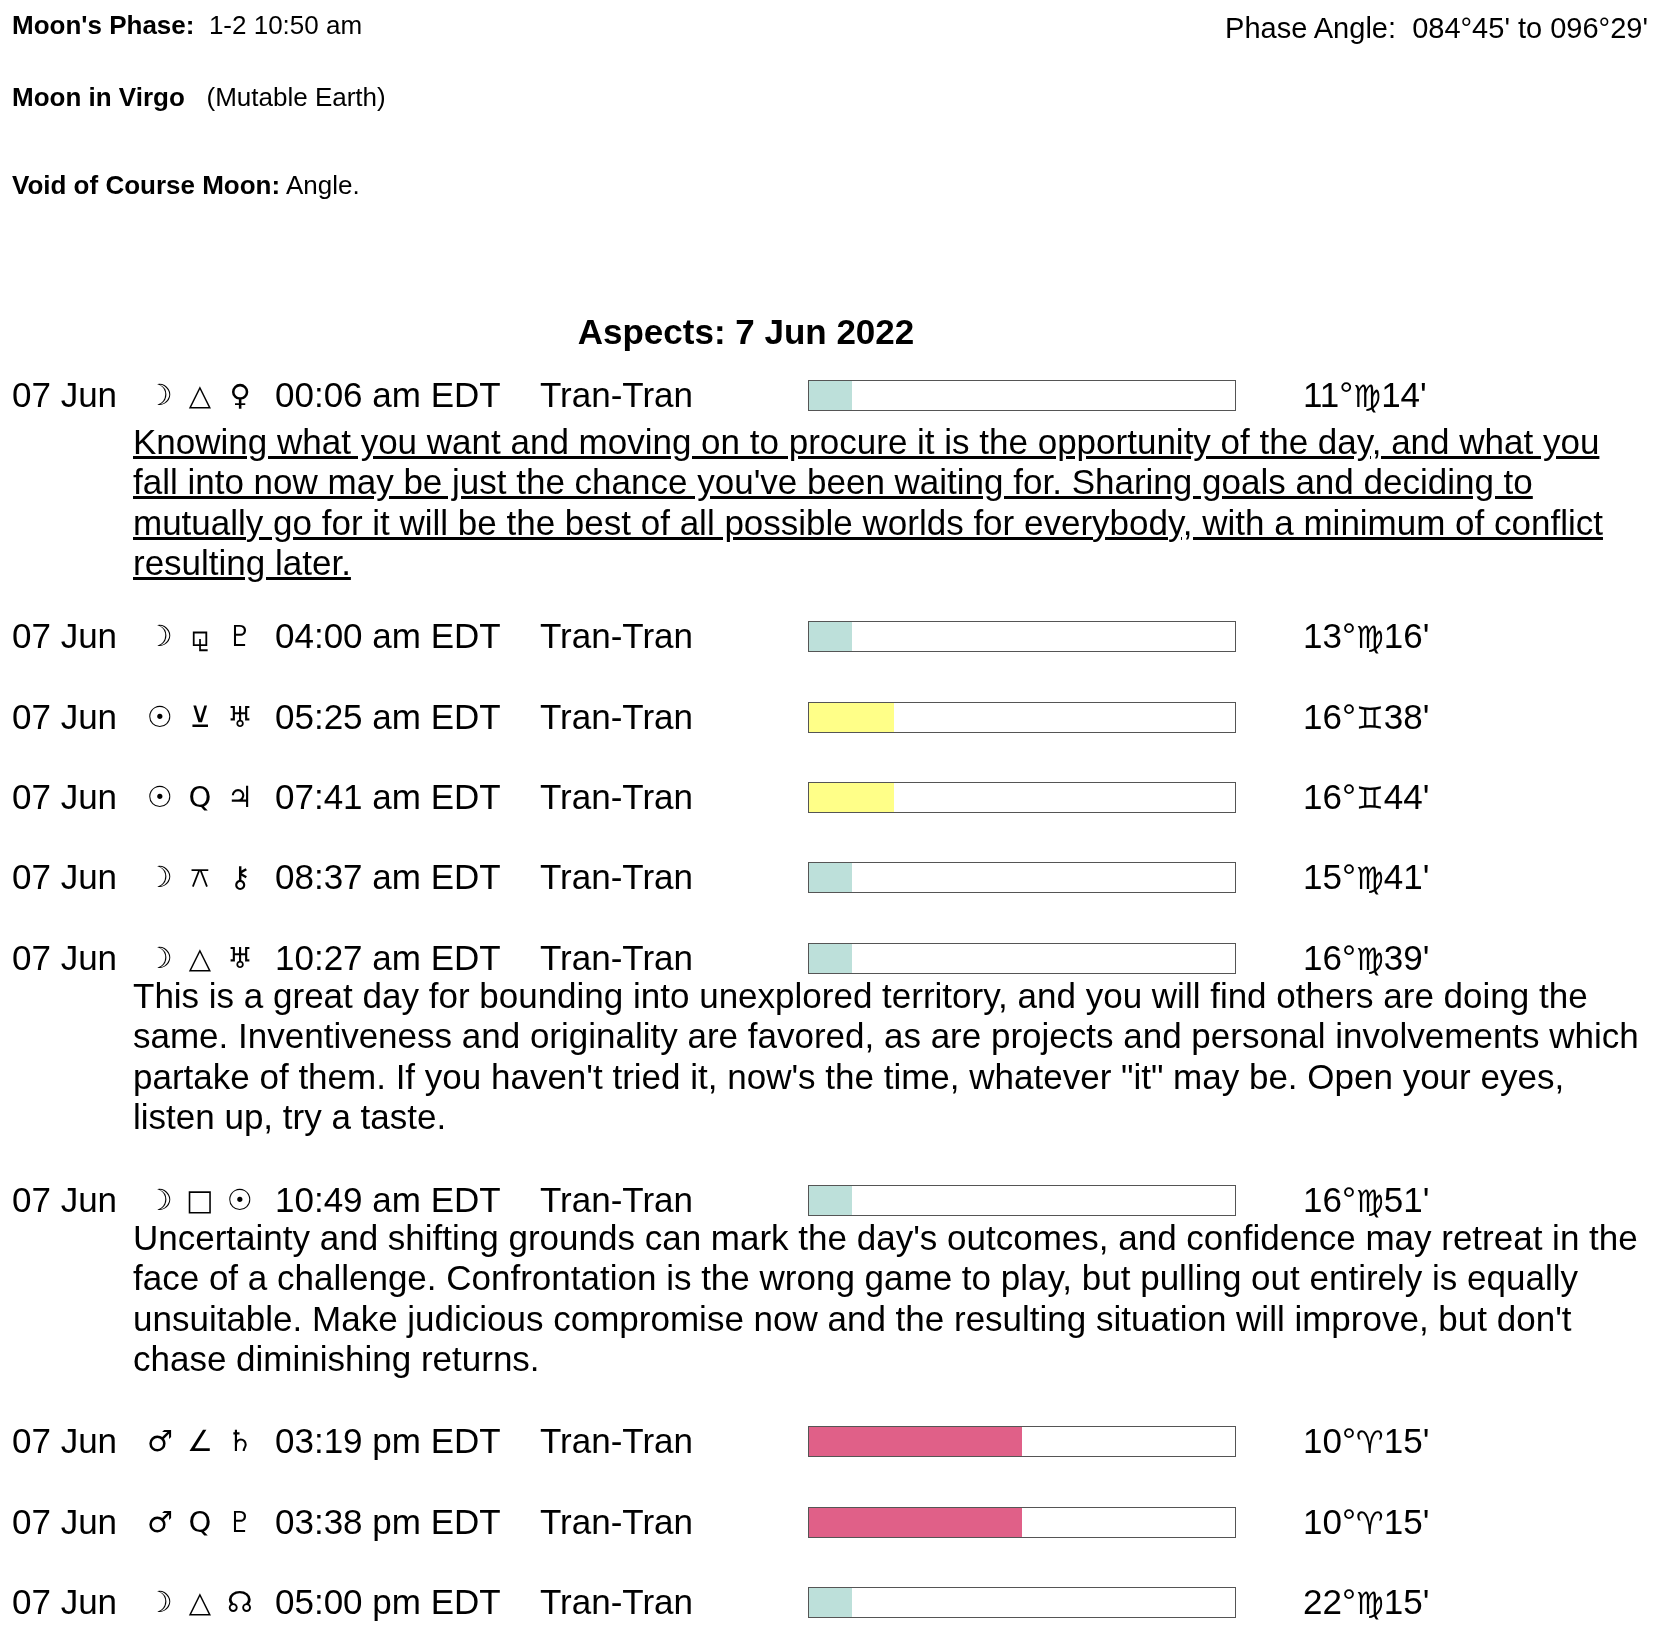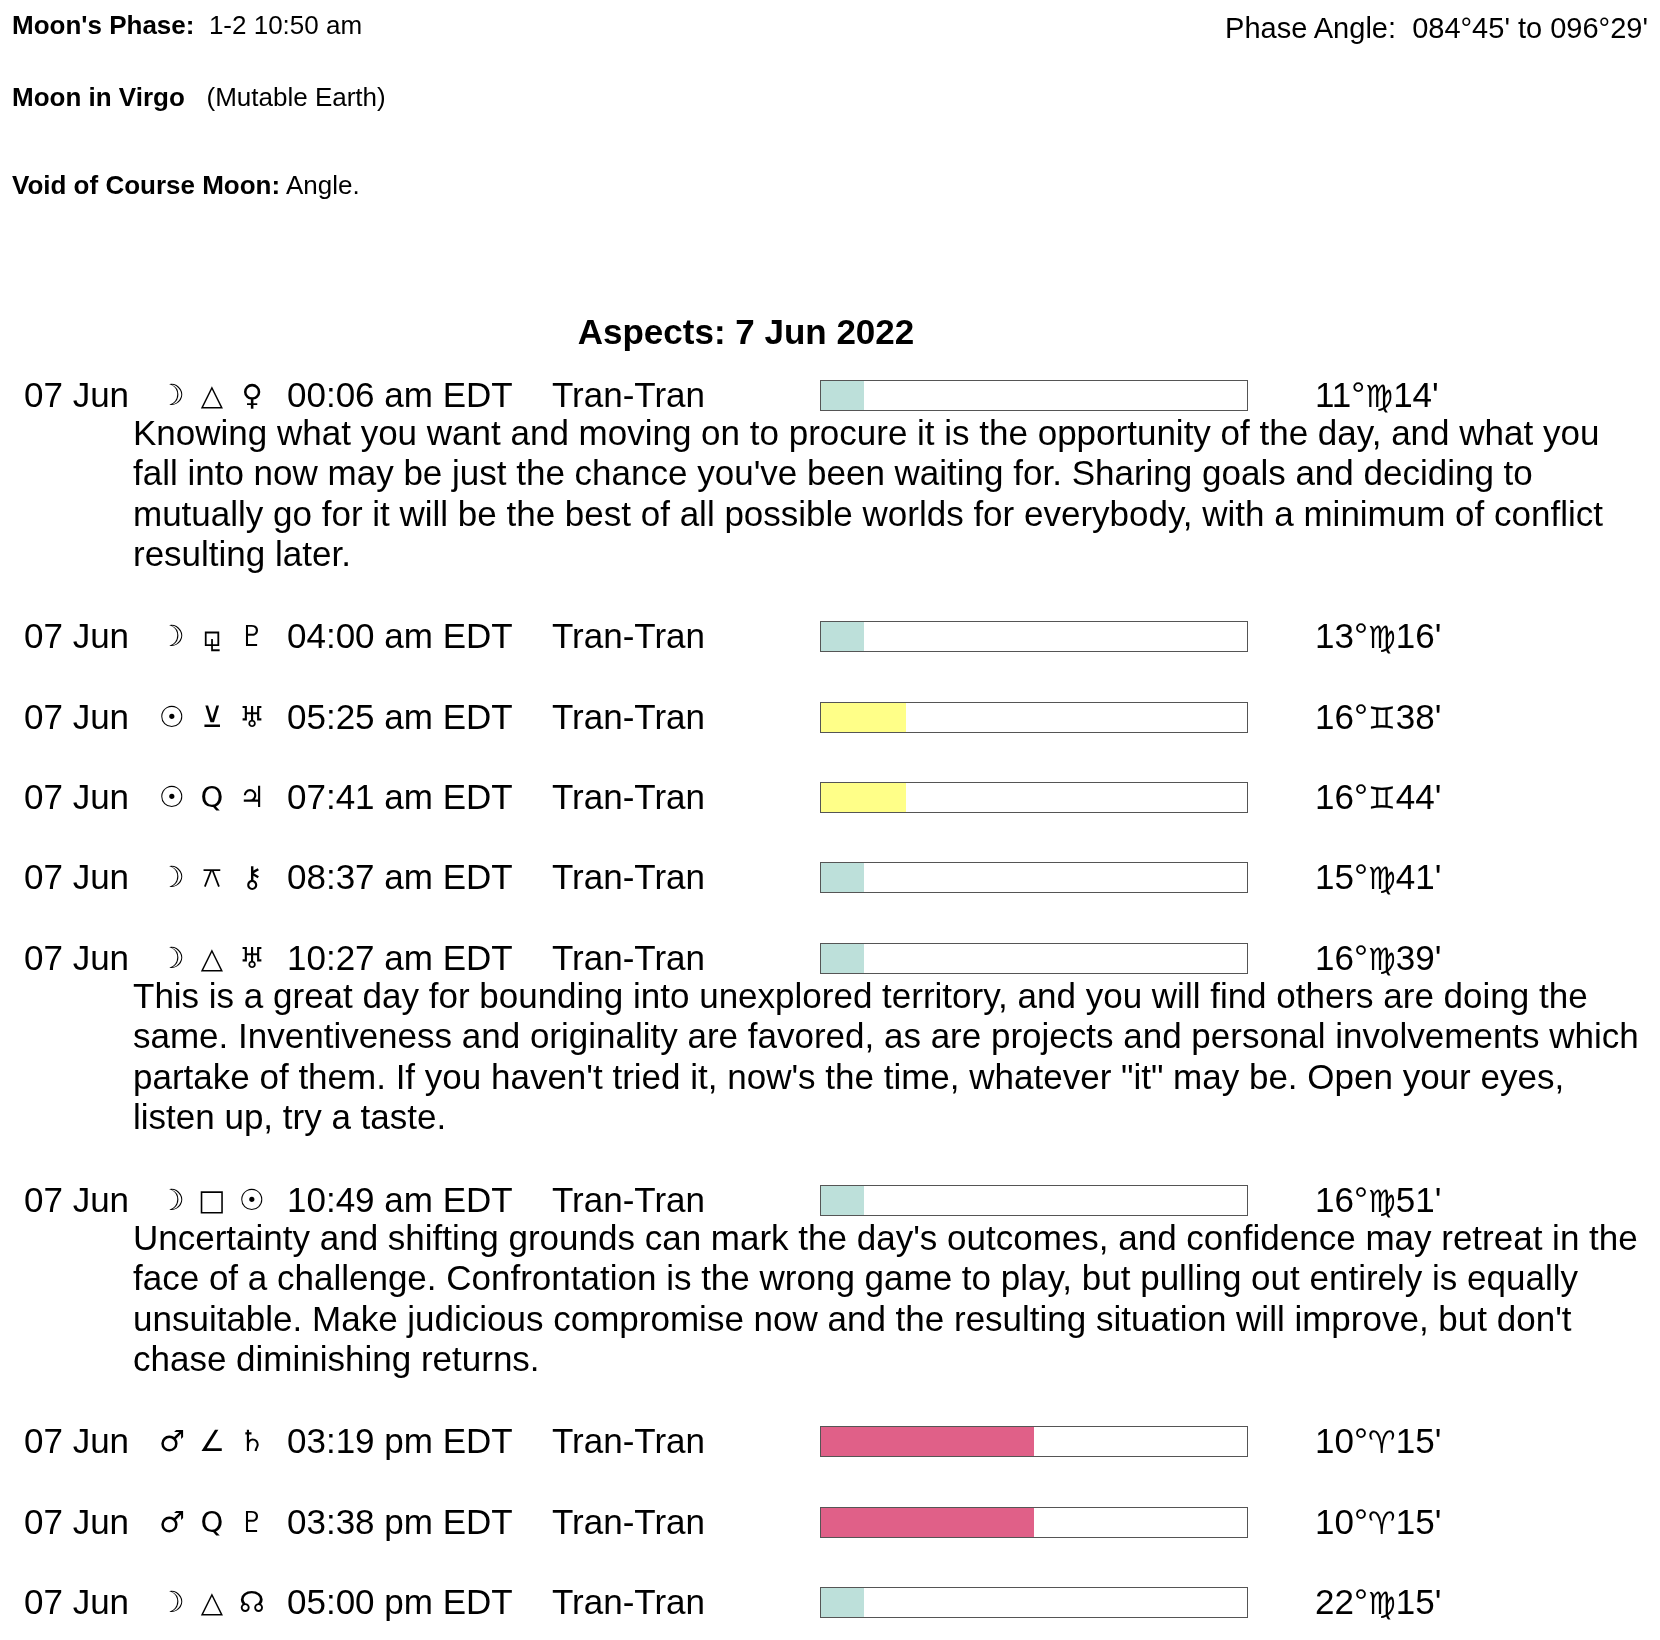--- a/index.html
+++ b/index.html
@@ -6,21 +6,21 @@
   body { width:1660px; height:1640px; position:relative; overflow:hidden;
          font-family:"Liberation Sans", sans-serif; color:#000; }
   .hdr { position:absolute; left:12px; font-size:26px; white-space:nowrap; }
   .hdr b { font-weight:bold; }
   #phase { top:10px; }
   #moonsign { top:82px; }
   #voc { top:170px; }
   #angle { position:absolute; right:12px; top:12px; font-size:29px; white-space:nowrap; }
   #aspects-title { position:absolute; left:0; width:1492px; top:312px; text-align:center;
                    font-size:35px; font-weight:bold; }
-  .row { position:absolute; left:12px; width:1500px; height:44px; font-size:35px; }
+  .row { position:absolute; left:0; width:1500px; height:44px; font-size:35px; }
   .row .c { position:absolute; top:0; white-space:nowrap; line-height:44px; }
   .row .date { left:12px; }
   .row .sym { left:143px; width:115px; display:flex; gap:6px; align-items:center; height:44px; }
   .row .sym span { display:inline-block; width:34px; text-align:center; font-family:"DejaVu Sans", sans-serif; font-size:29px; }
   .row .time { left:275px; }
   .row .type { left:540px; }
   .row .bar { position:absolute; left:808px; top:7px; width:428px; height:31px;
               border:1.5px solid #555; background:#fff; box-sizing:border-box; }
   .row .bar .fill { position:absolute; left:0; top:0; bottom:0; }
   .row .deg { left:1303px; font-family:"Liberation Sans", sans-serif; }
@@ -57,21 +57,21 @@
       <span>△</span>
       <span>♀</span>
     </span>
     <span class="c time">00:06 am EDT</span>
     <span class="c type">Tran-Tran</span>
     <div class="bar">
         <div class="fill" style="width: 10%; background: rgb(189, 224, 218);"></div>
       </div>
     <span class="c deg"><span>11°</span><span class="sg">♍</span><span>14'</span></span>
   </div>
-    <div class="desc" style="top: 413px;">Knowing what you want and moving on to procure it is the opportunity of the day, and what you fall into now may be just the chance you've been waiting for. Sharing goals and deciding to mutually go for it will be the best of all possible worlds for everybody, with a minimum of conflict resulting later.</div>
+    <div class="desc" style="top: 422px; text-decoration: underline;">Knowing what you want and moving on to procure it is the opportunity of the day, and what you fall into now may be just the chance you've been waiting for. Sharing goals and deciding to mutually go for it will be the best of all possible worlds for everybody, with a minimum of conflict resulting later.</div>
     <div class="row" style="top: 614px;">
     <span class="c date">07 Jun</span>
     <span class="c sym">
       <span>☽</span>
       <span>⚼</span>
       <span>♇</span>
     </span>
     <span class="c time">04:00 am EDT</span>
     <span class="c type">Tran-Tran</span>
     <div class="bar">

